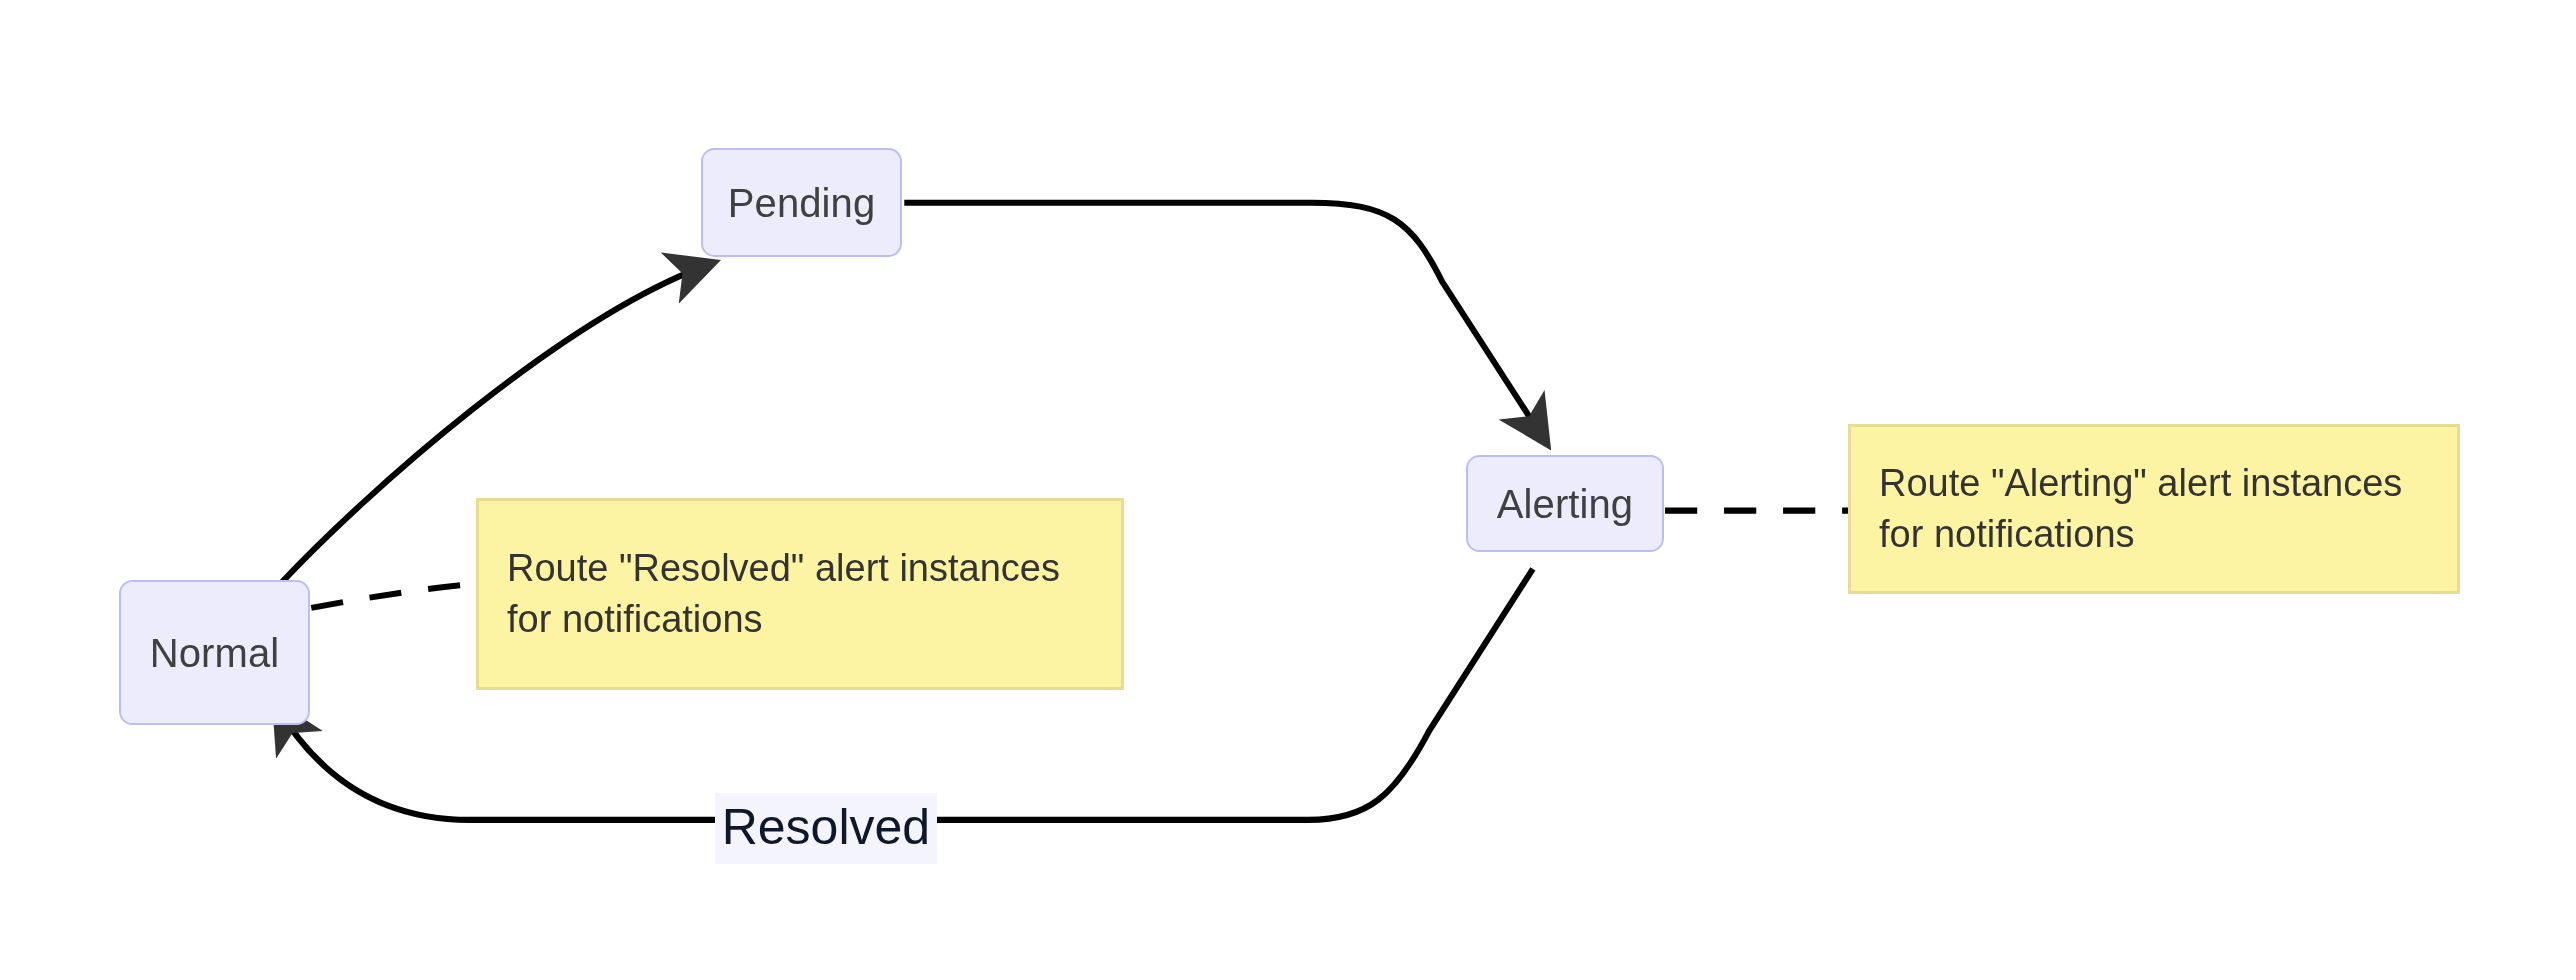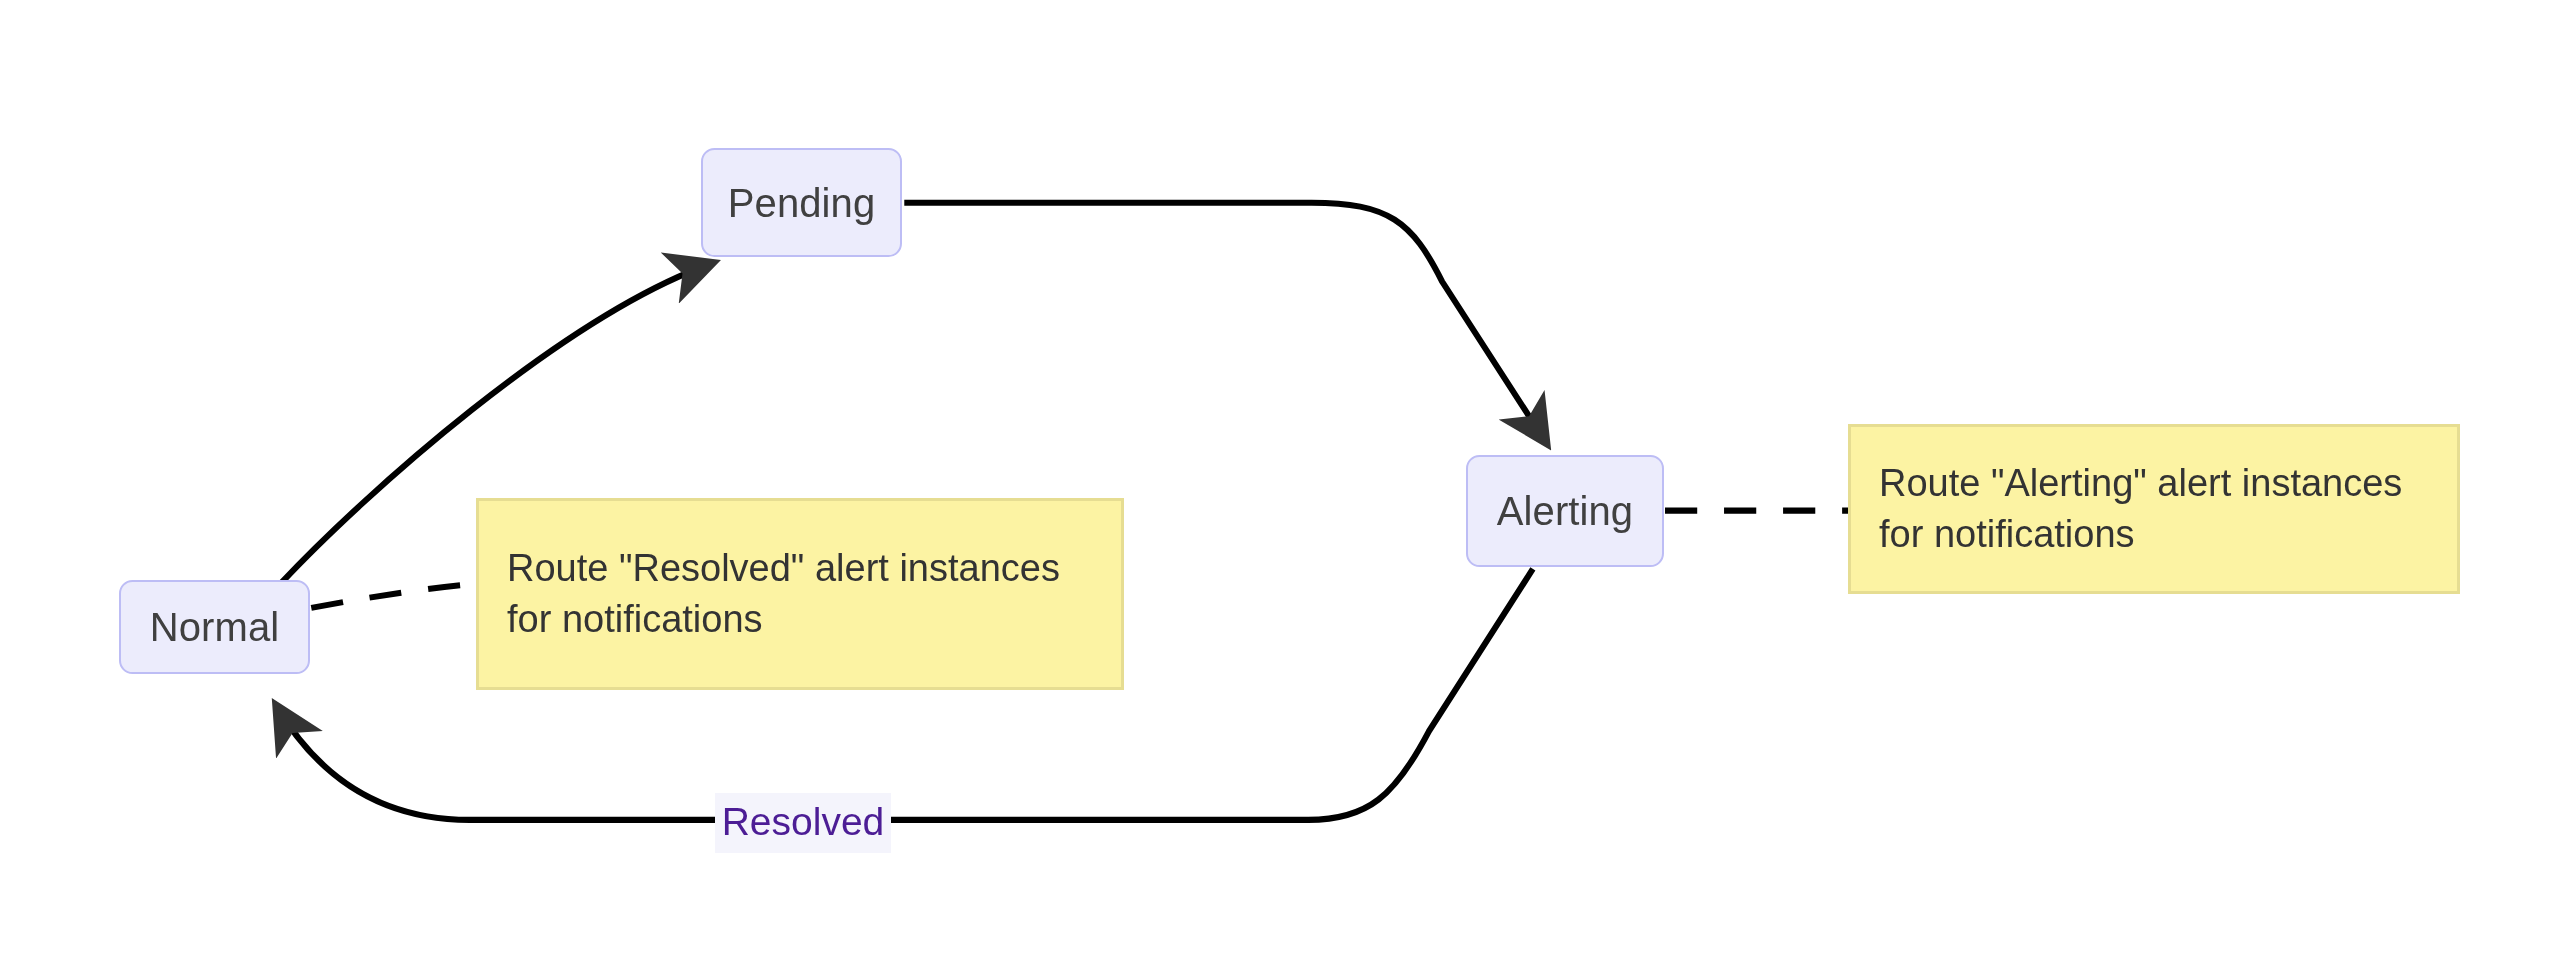--- a/index.html
+++ b/index.html
@@ -42,23 +42,23 @@
     z-index: 3;
   }
   .state-node .state-label {
     font-size: 40px;
     line-height: 1;
     color: #404040;
     white-space: nowrap;
     letter-spacing: 0.1px;
   }
 
-  #node-normal   { left: 119px;  top: 580px; width: 191px; height: 94px; }
+  #node-normal   { left: 119px;  top: 580px; width: 191px; height: 145px; }
   #node-pending  { left: 701px; top: 148px; width: 201px; height: 109px; }
-  #node-alerting { left: 1466px; top: 455px; width: 198px; height: 112px; }
+  #node-alerting { left: 1466px; top: 455px; width: 198px; height: 97px; }
 
   
   .note-box {
     position: absolute;
     box-sizing: border-box;
     background: #FCF3A3;
     border: 3.4px solid #E6DD92;
     display: flex;
     align-items: center;
     z-index: 3;
@@ -70,22 +70,22 @@
     padding: 0 28px;
     white-space: pre-line;
   }
   #note-resolved { left: 476px;  top: 498px; width: 648px; height: 192px; }
   #note-alerting { left: 1848px; top: 424px; width: 612px; height: 170px; }
 
   
   .edge-label {
     position: absolute;
     background: #F4F4FC;
-    color: #4c1d95;
-    font-size: 39px;
+    color: #0f172a;
+    font-size: 50px;
     line-height: 1;
     padding: 9.4px 6.7px 12px 6.7px;
     z-index: 2;
     white-space: nowrap;
   }
   #edge-label-resolved { left: 715px; top: 793px; }
 </style>
 </head>
 <body>
 

